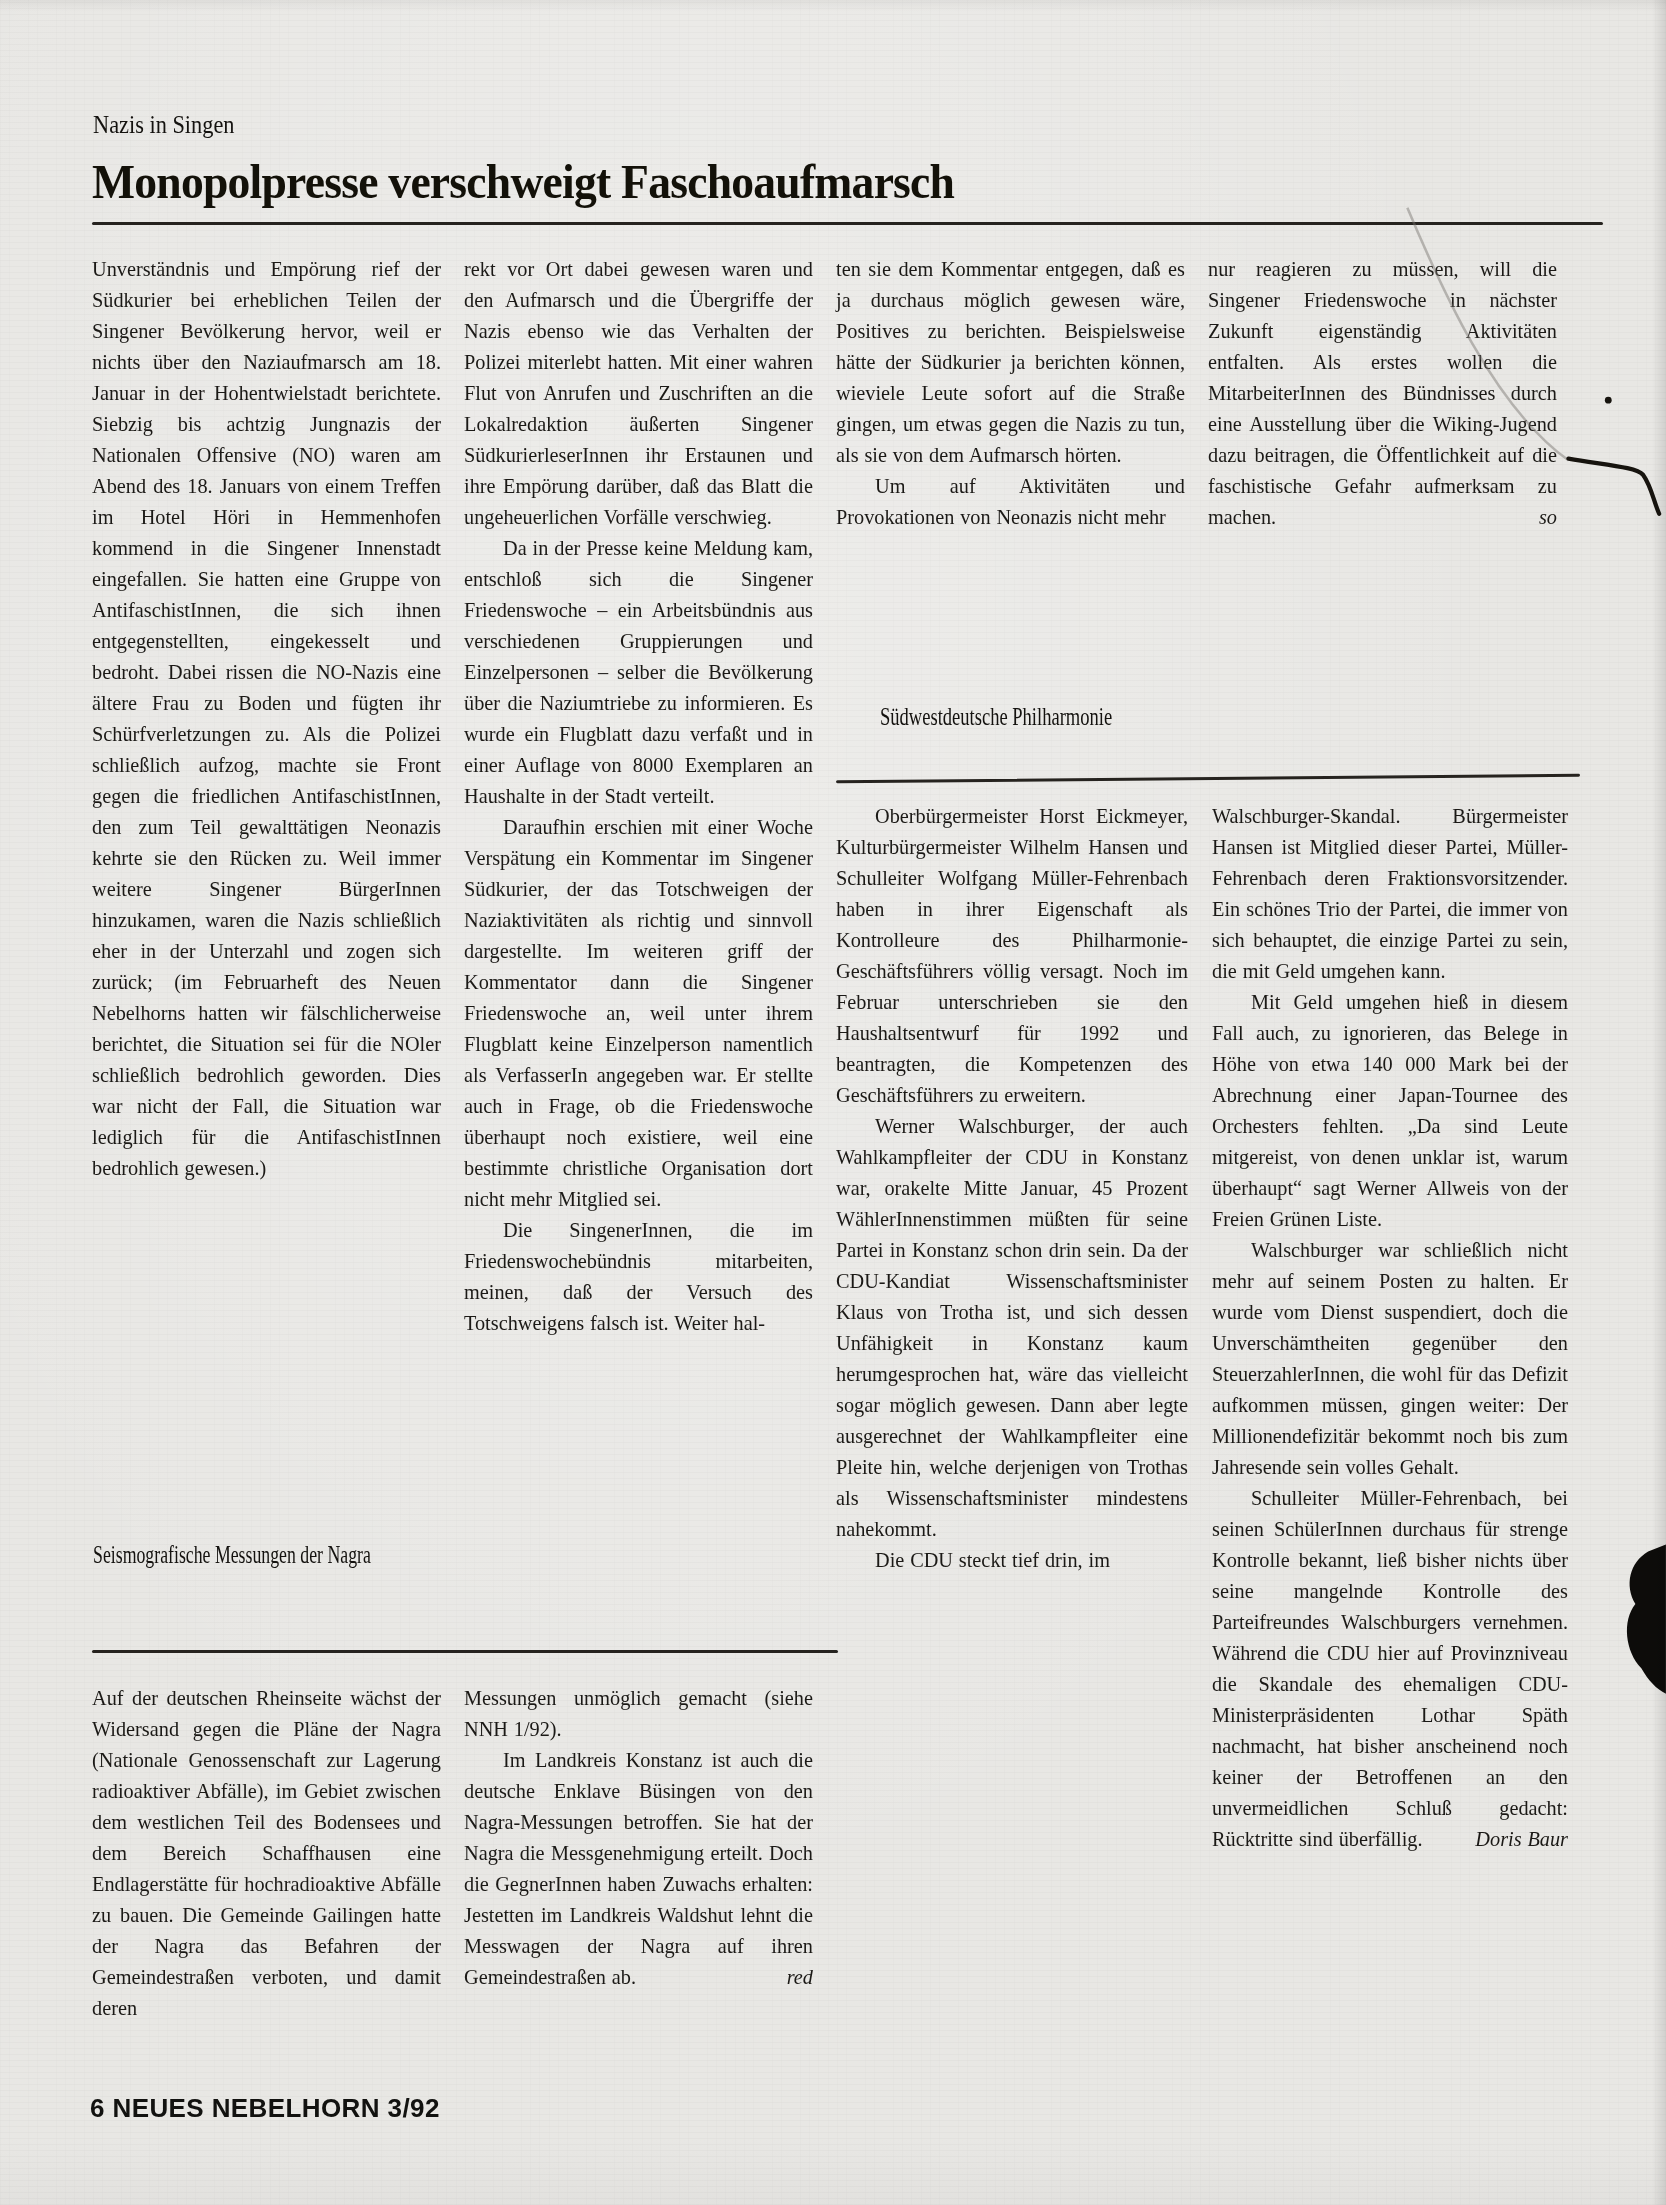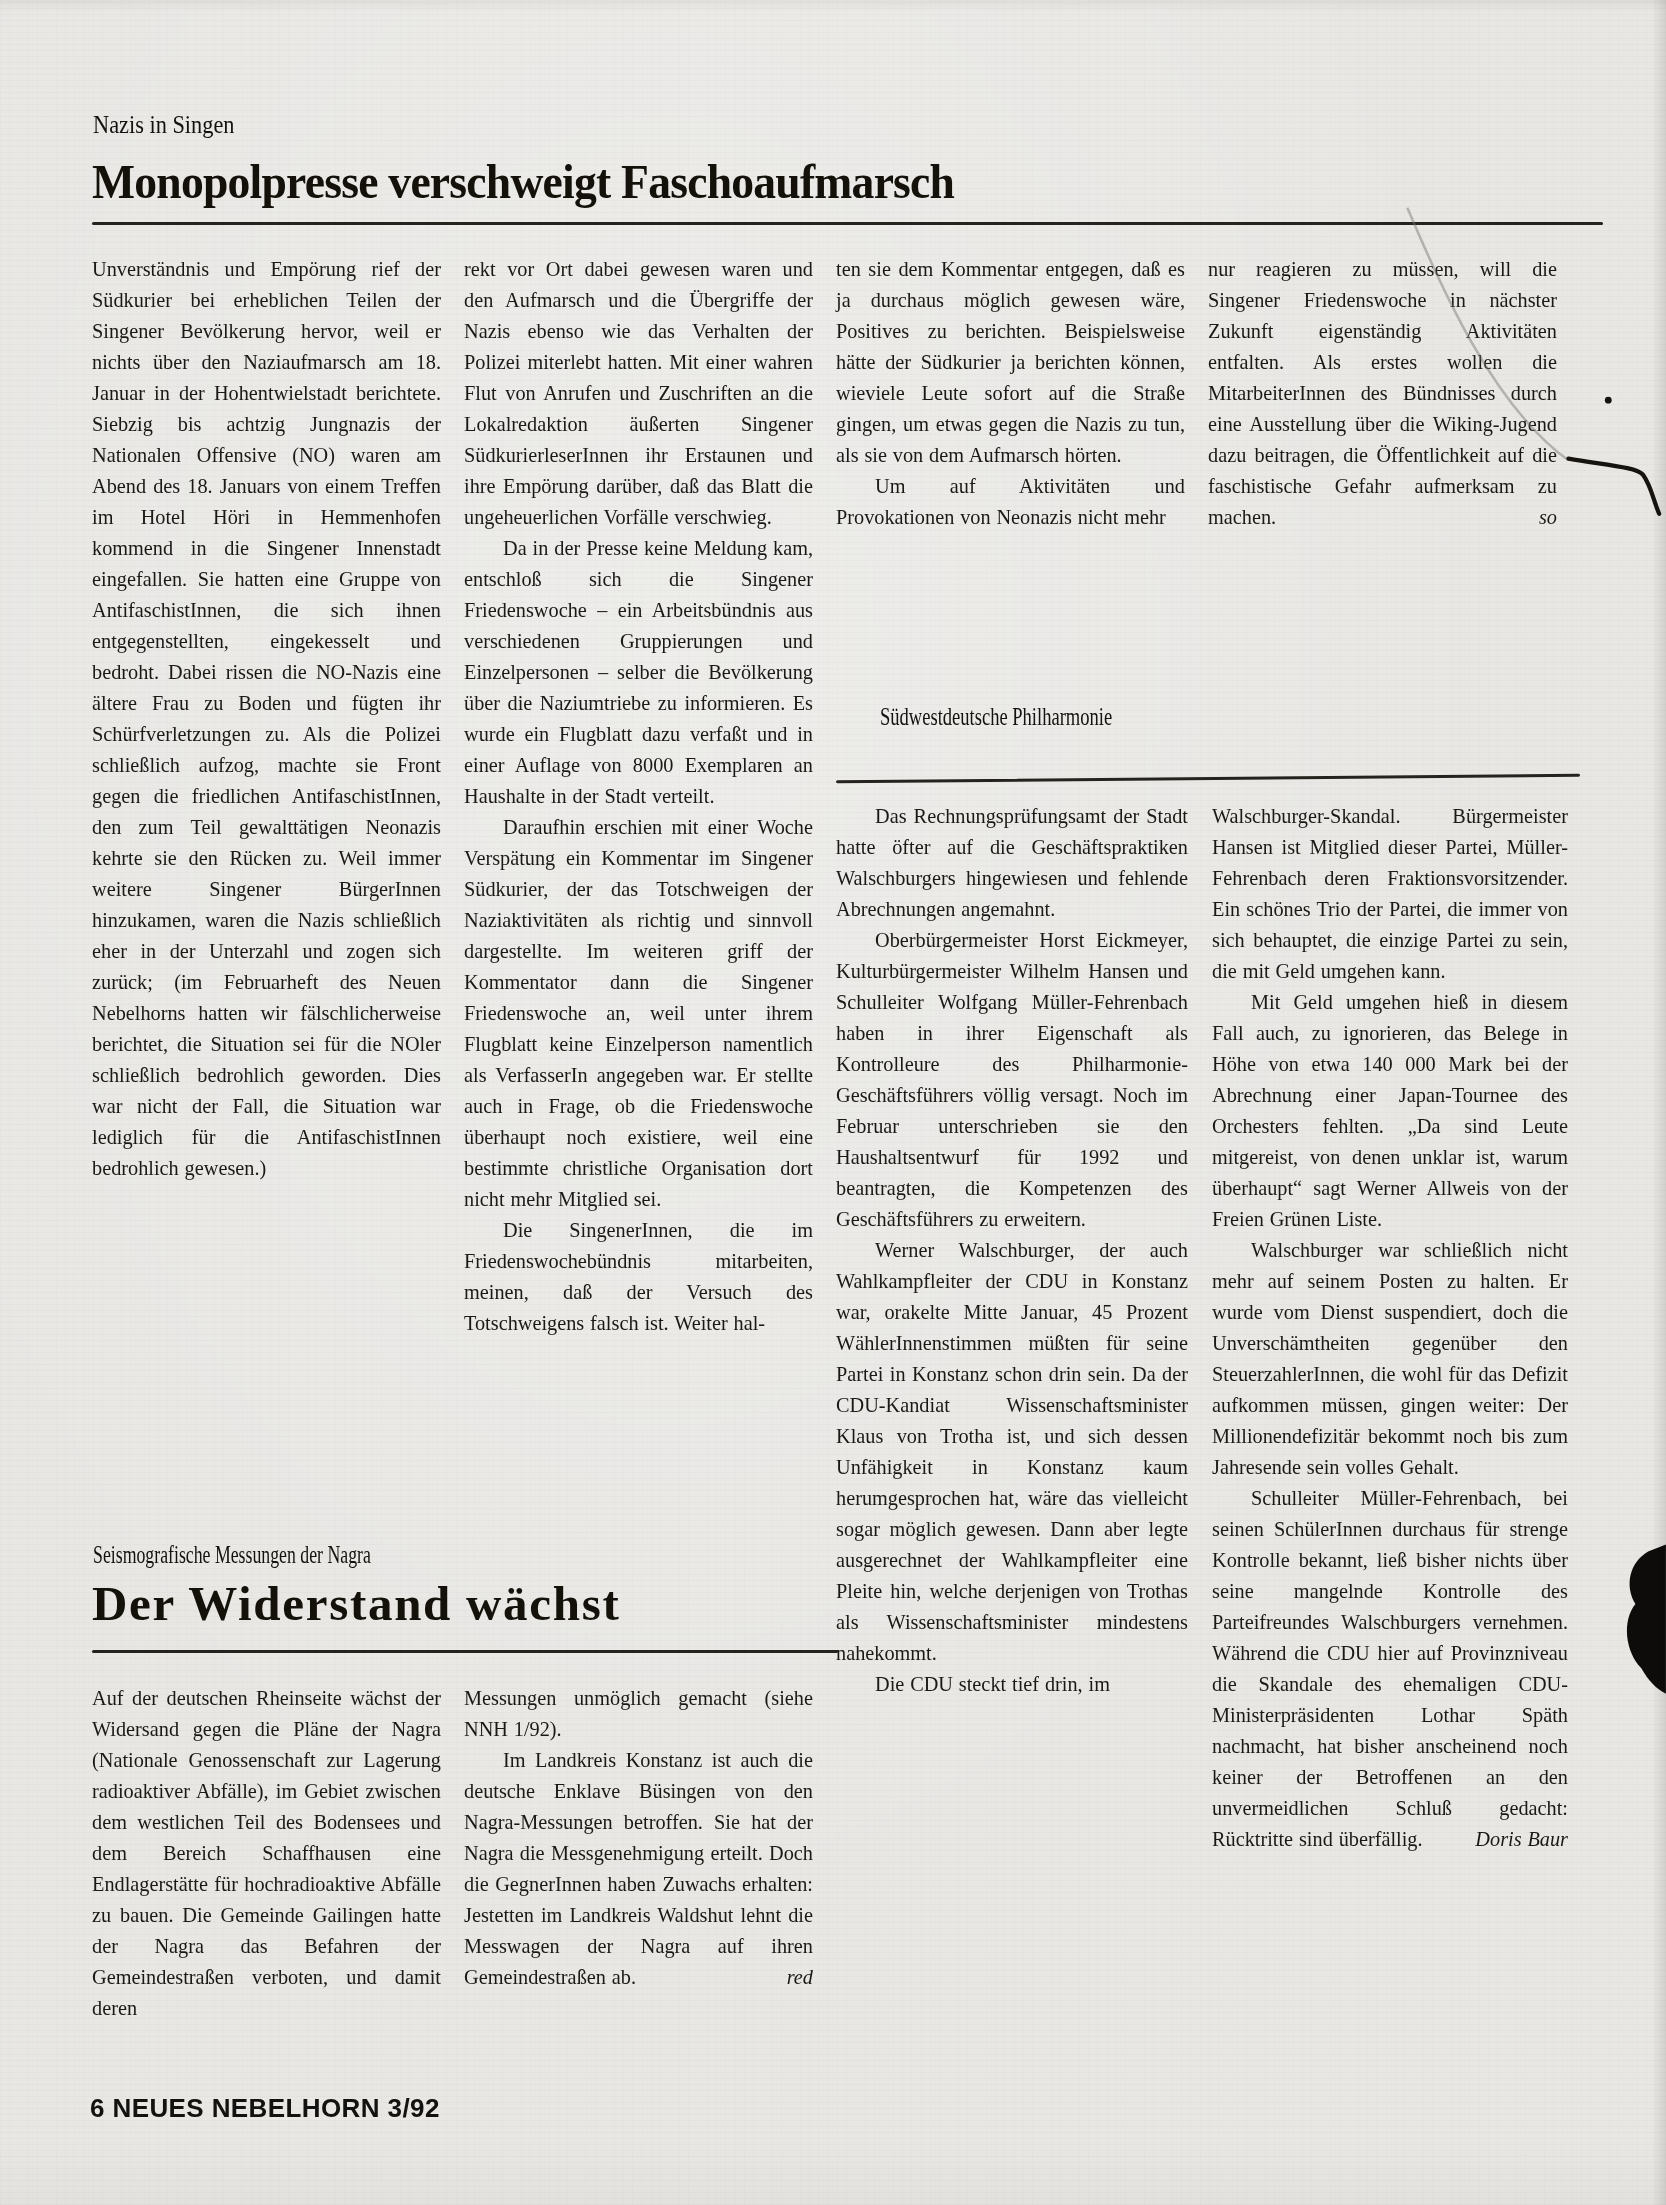--- a/index.html
+++ b/index.html
@@ -98,37 +98,33 @@
   <div class="col" style="left:1208px;top:254px;">
       <p class="">nur reagieren zu müssen, will die Singener Friedenswoche in nächster Zukunft eigenständig Aktivitäten entfalten. Als erstes wollen die MitarbeiterInnen des Bündnisses durch eine Ausstellung über die Wiking-Jugend dazu beitragen, die Öffentlichkeit auf die faschistische Gefahr aufmerksam zu machen. <span class="author">so</span></p>
     </div>
 
   <div class="kicker k2" style="left:880px;top:660px;margin-top:42px;">
     <span class="stretch">Südwestdeutsche Philharmonie</span>
   </div>
   <div class="rule thin" style="left:836px;top:777px;width:744px;transform:rotate(-0.5deg);"></div>
 
   <div class="col" style="left:836px;top:801px;width:352px;">
-      <p class="indent">Das Rechnungsprüfungsamt der Stadt hatte öfter auf die Geschäftspraktiken Walschburgers hingewiesen und fehlende Abrechnungen angemahnt.</p>
       <p class="indent">Oberbürgermeister Horst Eickmeyer, Kulturbürgermeister Wilhelm Hansen und Schulleiter Wolfgang Müller-Fehrenbach haben in ihrer Eigenschaft als Kontrolleure des Philharmonie-Geschäftsführers völlig versagt. Noch im Februar unterschrieben sie den Haushaltsentwurf für 1992 und beantragten, die Kompetenzen des Geschäftsführers zu erweitern.</p>
       <p class="indent">Werner Walschburger, der auch Wahlkampfleiter der CDU in Konstanz war, orakelte Mitte Januar, 45 Prozent WählerInnenstimmen müßten für seine Partei in Konstanz schon drin sein. Da der CDU-Kandiat Wissenschaftsminister Klaus von Trotha ist, und sich dessen Unfähigkeit in Konstanz kaum herumgesprochen hat, wäre das vielleicht sogar möglich gewesen. Dann aber legte ausgerechnet der Wahlkampfleiter eine Pleite hin, welche derjenigen von Trothas als Wissenschaftsminister mindestens nahekommt.</p>
       <p class="indent">Die CDU steckt tief drin, im</p>
     </div>
   <div class="col" style="left:1212px;top:801px;width:356px;">
       <p class="">Walschburger-Skandal. Bürgermeister Hansen ist Mitglied dieser Partei, Müller-Fehrenbach deren Fraktionsvorsitzender. Ein schönes Trio der Partei, die immer von sich behauptet, die einzige Partei zu sein, die mit Geld umgehen kann.</p>
       <p class="indent">Mit Geld umgehen hieß in diesem Fall auch, zu ignorieren, das Belege in Höhe von etwa 140 000 Mark bei der Abrechnung einer Japan-Tournee des Orchesters fehlten. „Da sind Leute mitgereist, von denen unklar ist, warum überhaupt“ sagt Werner Allweis von der Freien Grünen Liste.</p>
       <p class="indent">Walschburger war schließlich nicht mehr auf seinem Posten zu halten. Er wurde vom Dienst suspendiert, doch die Unverschämtheiten gegenüber den SteuerzahlerInnen, die wohl für das Defizit aufkommen müssen, gingen weiter: Der Millionendefizitär bekommt noch bis zum Jahresende sein volles Gehalt.</p>
       <p class="indent">Schulleiter Müller-Fehrenbach, bei seinen SchülerInnen durchaus für strenge Kontrolle bekannt, ließ bisher nichts über seine mangelnde Kontrolle des Parteifreundes Walschburgers vernehmen. Während die CDU hier auf Provinzniveau die Skandale des ehemaligen CDU-Ministerpräsidenten Lothar Späth nachmacht, hat bisher anscheinend noch keiner der Betroffenen an den unvermeidlichen Schluß gedacht: Rücktritte sind überfällig. <span class="author">Doris Baur</span></p>
     </div>
 
   <div class="kicker k3" style="left:93px;top:1540px;">
     <span class="stretch">Seismografische Messungen der Nagra</span>
-  </div>
-  <div class="headline h3" style="left:92px;top:1575px;">
-    <span class="stretch">Der Widerstand wächst</span>
   </div>
   <div class="rule" style="left:92px;top:1650px;width:746px;"></div>
 
   <div class="col" style="left:92px;top:1683px;">
       <p class="">Auf der deutschen Rheinseite wächst der Widersand gegen die Pläne der Nagra (Nationale Genossenschaft zur Lagerung radioaktiver Abfälle), im Gebiet zwischen dem westlichen Teil des Bodensees und dem Bereich Schaffhausen eine Endlagerstätte für hochradioaktive Abfälle zu bauen. Die Gemeinde Gailingen hatte der Nagra das Befahren der Gemeindestraßen verboten, und damit deren</p>
     </div>
   <div class="col" style="left:464px;top:1683px;">
       <p class="">Messungen unmöglich gemacht (siehe NNH 1/92).</p>
       <p class="indent">Im Landkreis Konstanz ist auch die deutsche Enklave Büsingen von den Nagra-Messungen betroffen. Sie hat der Nagra die Messgenehmigung erteilt. Doch die GegnerInnen haben Zuwachs erhalten: Jestetten im Landkreis Waldshut lehnt die Messwagen der Nagra auf ihren Gemeindestraßen ab. <span class="author">red</span></p>
     </div>

